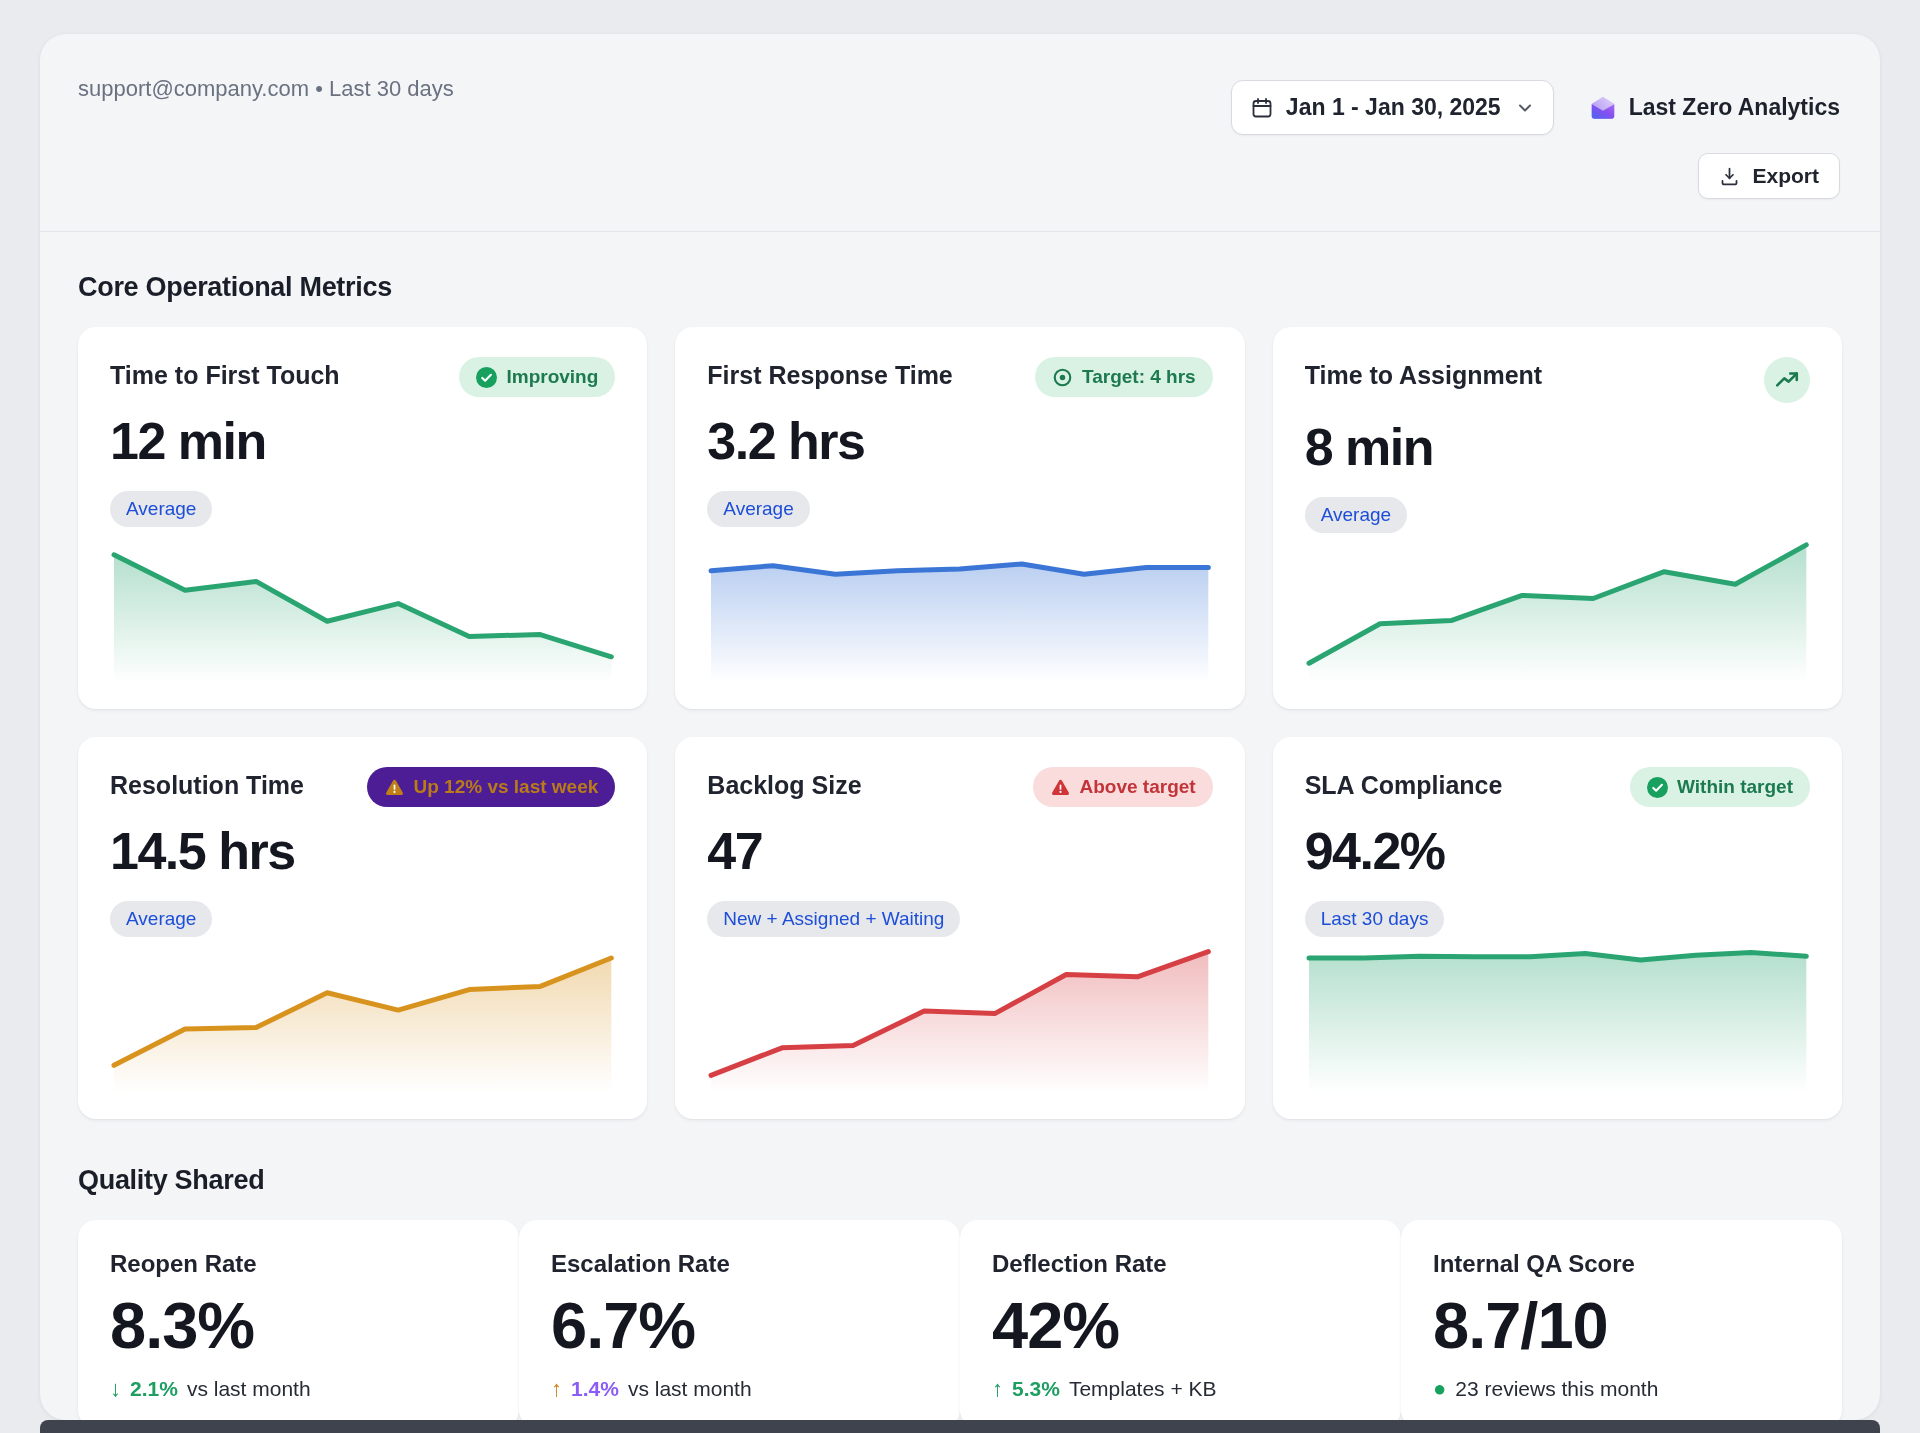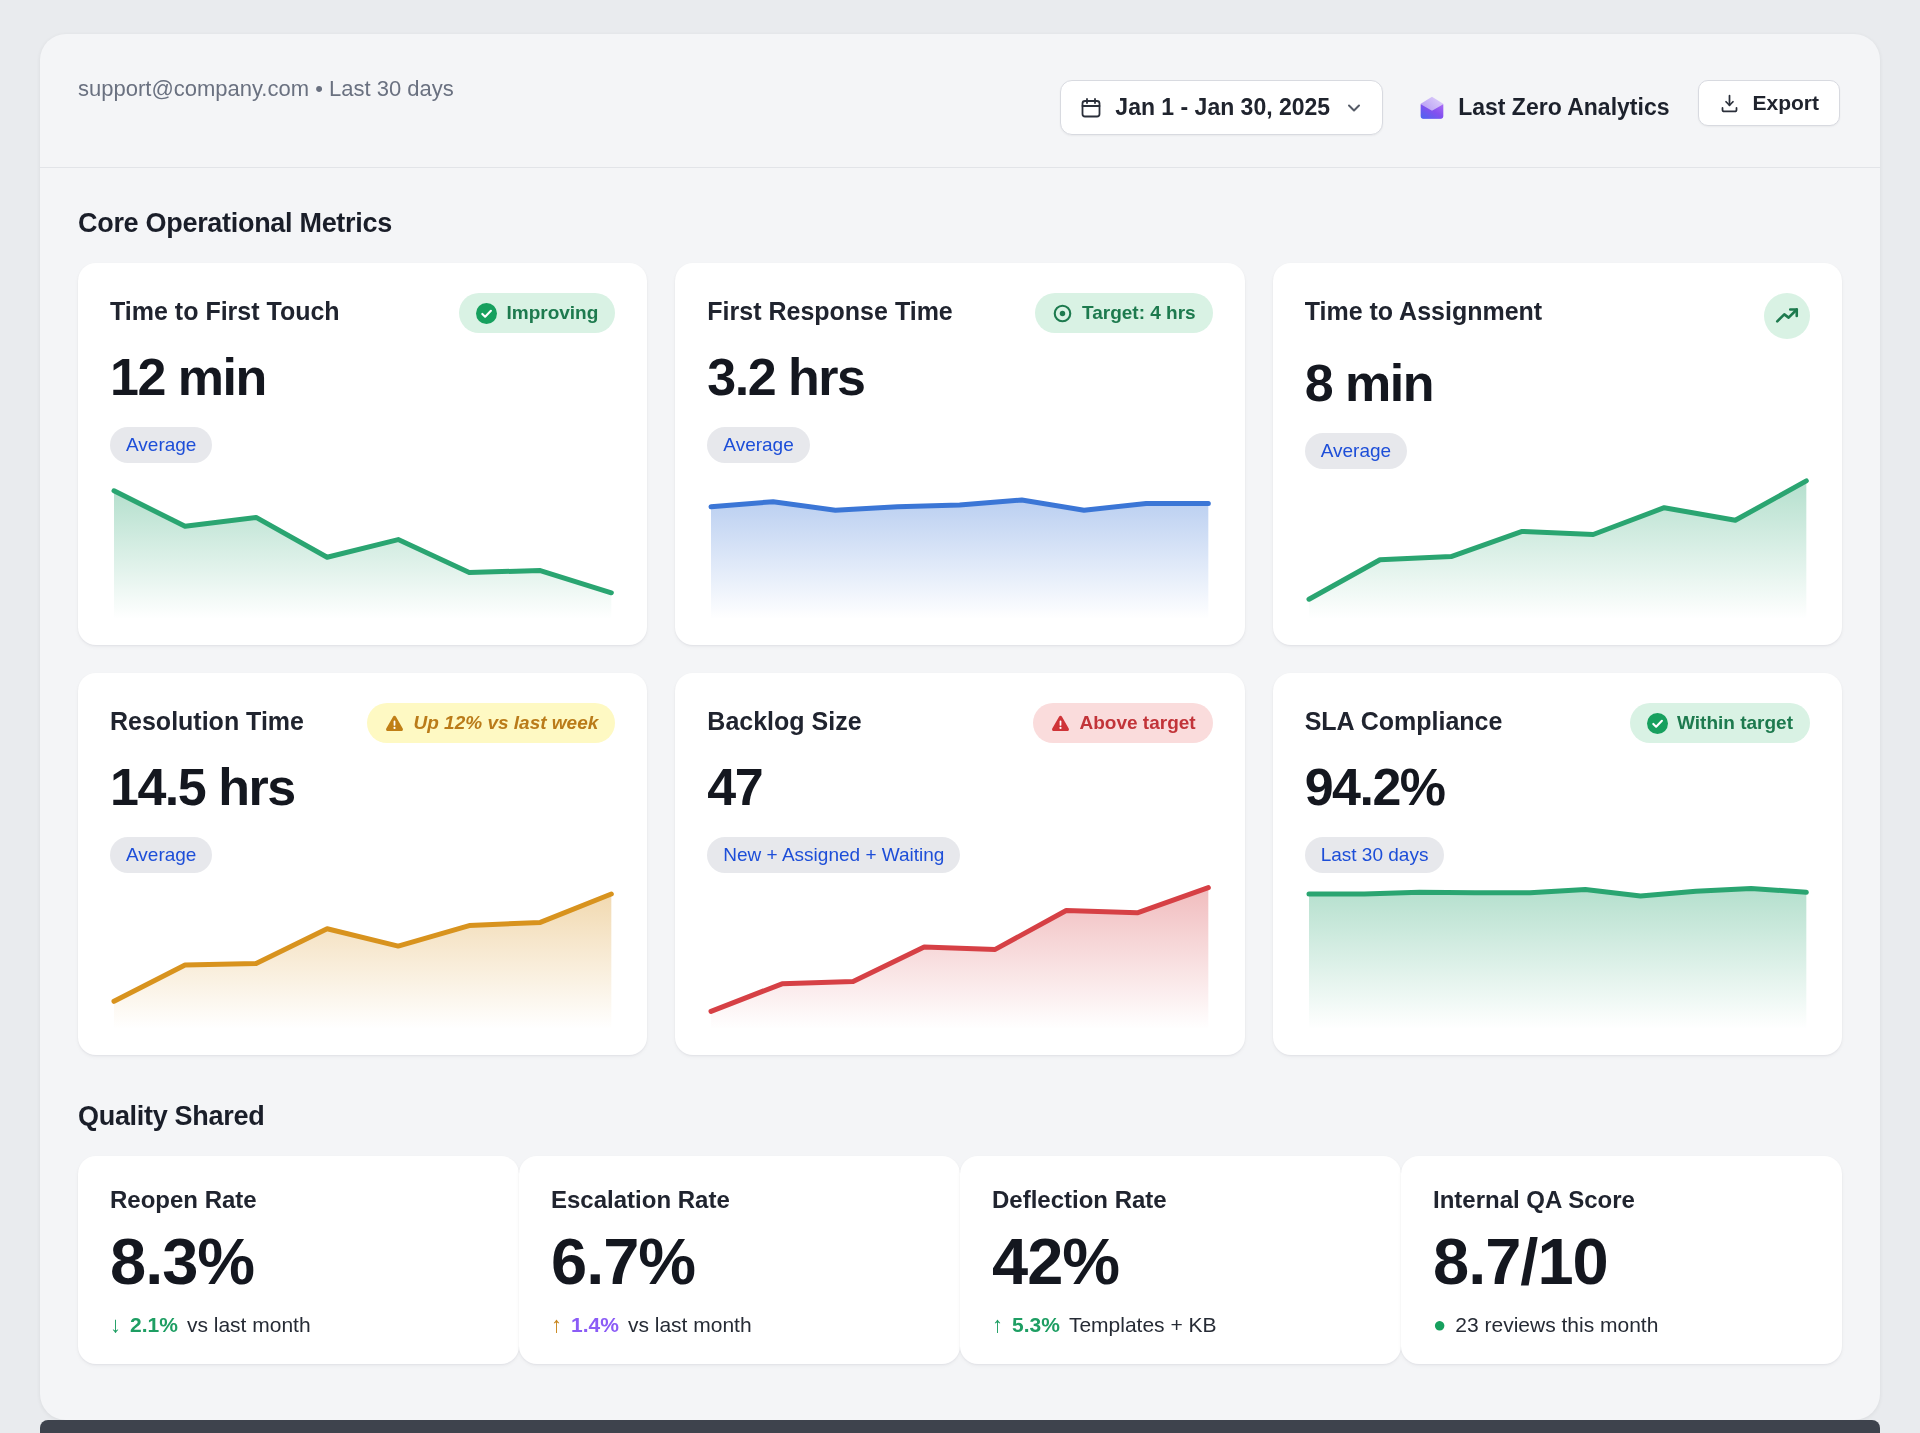--- a/index.html
+++ b/index.html
@@ -21,21 +21,21 @@
     display:flex; flex-direction:column;
   }
   
   .header {
     display:flex; justify-content:space-between; align-items:flex-start;
     padding:42px 40px 32px 38px;
     border-bottom:1px solid #e2e4e8;
   }
   .h-title { font-size:46px; font-weight:800; letter-spacing:-0.8px; color:#191d28; margin:0 0 16px; }
   .h-sub   { font-size:22px; color:#6a7180; }
-  .h-right { display:flex; flex-direction:row; align-items:flex-start; gap:29px; padding-top:4px; }
+  .h-right { display:flex; flex-direction:column; align-items:flex-end; gap:18px; padding-top:4px; }
   .h-row1  { display:flex; align-items:center; gap:34px; }
   .btn {
     display:flex; align-items:center; gap:12px;
     background:#ffffff; border:1px solid #d8dae0;
     box-shadow:0 1px 2px rgba(0,0,0,.05);
     color:#20242e; cursor:pointer;
   }
   .date-btn { border-radius:12px; padding:13px 18px; font-size:23px; font-weight:700; }
   .date-btn .icon { width:24px; height:24px; color:#2a2f3a; }
   .date-btn .chev { width:20px; height:20px; color:#555b66; margin-left:2px; }
@@ -66,21 +66,21 @@
     font-size:19px; font-weight:400;
     padding:7px 16px; border-radius:999px; white-space:nowrap;
   }
   .badge {
     display:flex; align-items:center; gap:9px;
     font-size:19px; font-weight:600;
     padding:9px 17px; border-radius:999px; white-space:nowrap;
   }
   .badge .bicon { width:21px; height:21px; flex:0 0 auto; }
   .badge.success { background:#d9f2e4; color:#1d7a4e; }
-  .badge.warn    { background:#fef9c3; color:#ba7b19;font-style:italic; }
+  .badge.warn    { background:#4c1d95; color:#ba7b19; }
   .badge.danger  { background:#fadcdc; color:#c23439; }
   .trend-circle {
     width:46px; height:46px; border-radius:50%;
     background:#d9f2e4; display:flex; align-items:center; justify-content:center;
     flex:0 0 auto;
   }
   .trend-circle svg { width:26px; height:26px; }
   .spark { margin-top:auto; height:150px; }
   .spark svg { width:100%; height:100%; display:block; }
   

